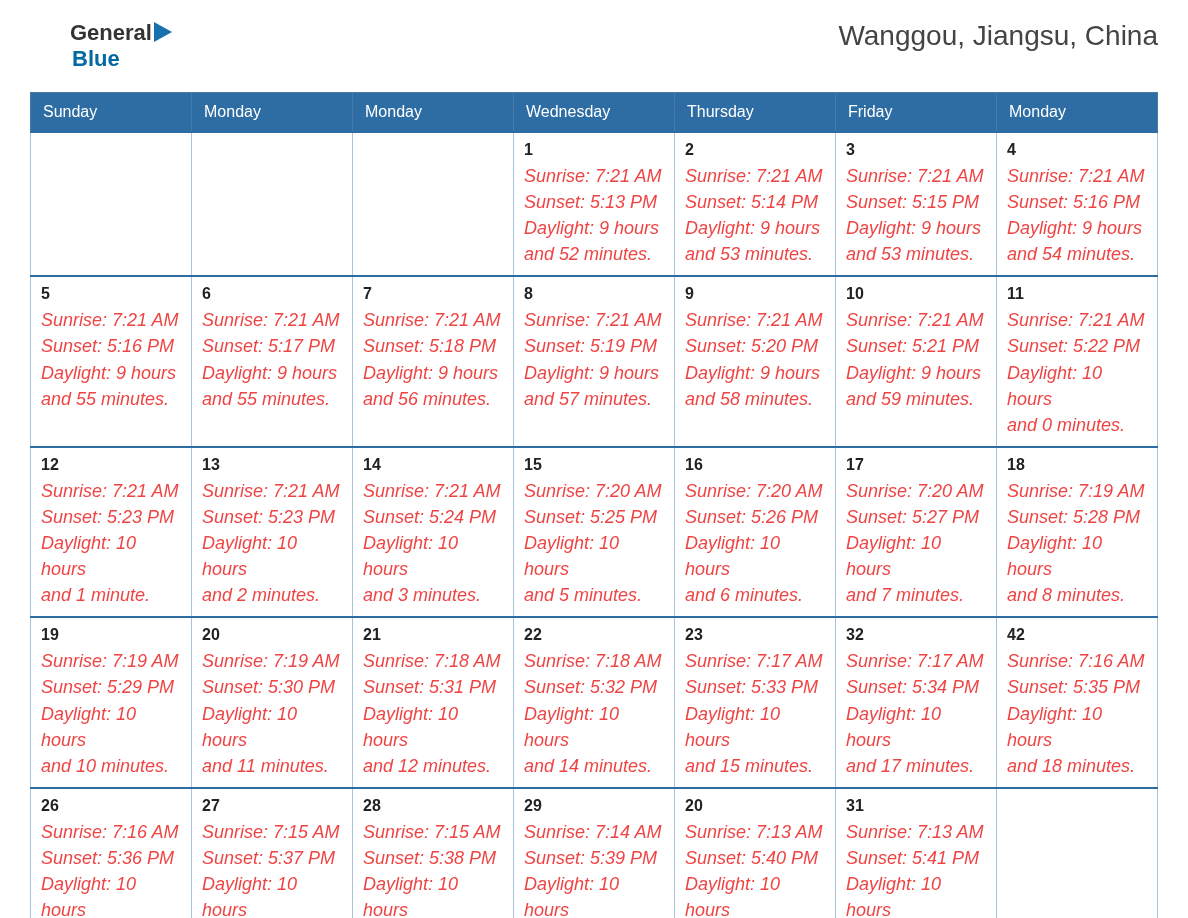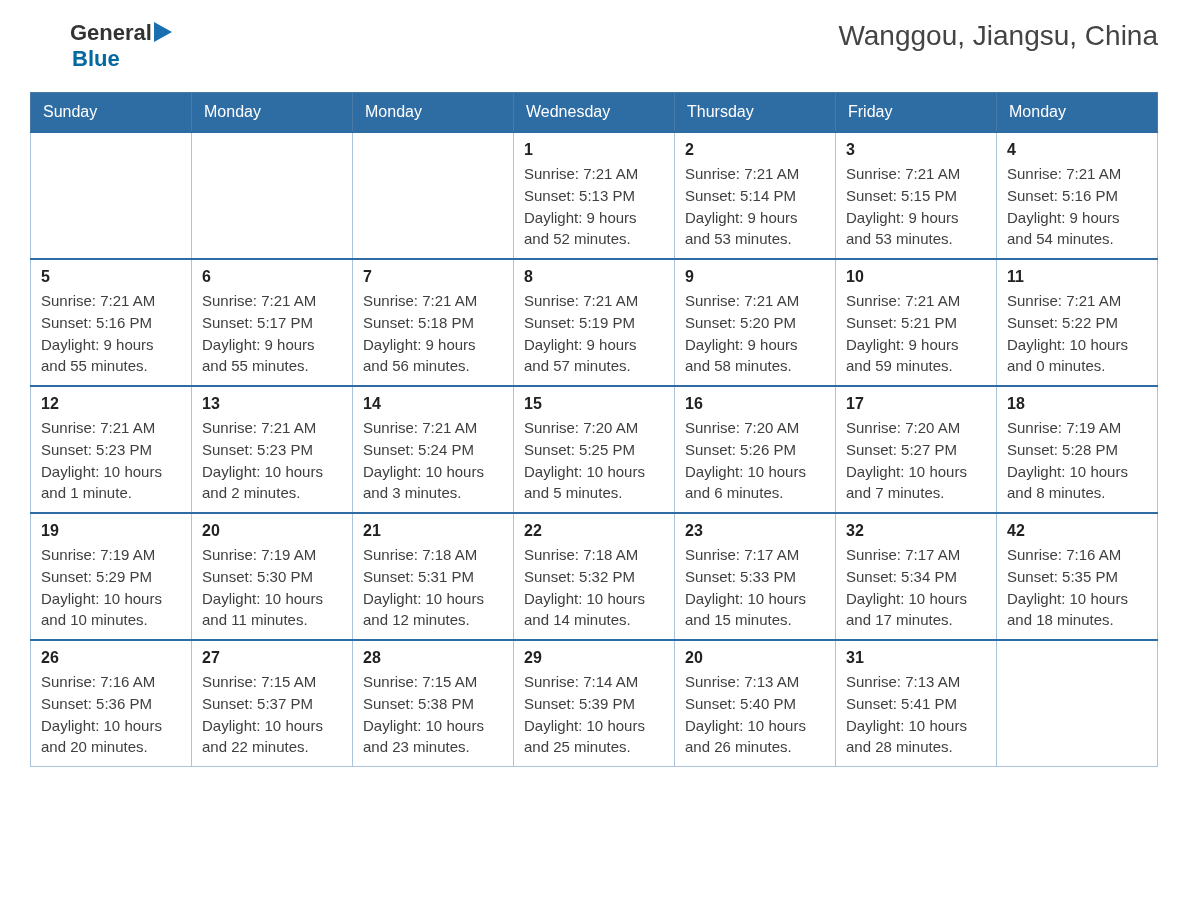--- a/index.html
+++ b/index.html
@@ -78,23 +78,24 @@
       color: #333;
     }
     .day-num {
       font-size: 16px;
       font-weight: bold;
       color: #222;
       display: block;
       margin-bottom: 4px;
     }
     .day-info {
-      font-size: 15px;
-      color: #404040;
+      font-size: 18px;
+      color: #ef4444;
       line-height: 1.45;
+      font-style: italic;
     }
     .calendar tr {
       border-bottom: 2px solid #2e6da4;
     }
     .calendar tbody tr:last-child {
       border-bottom: none;
     }
   </style>
 </head>
 <body>

